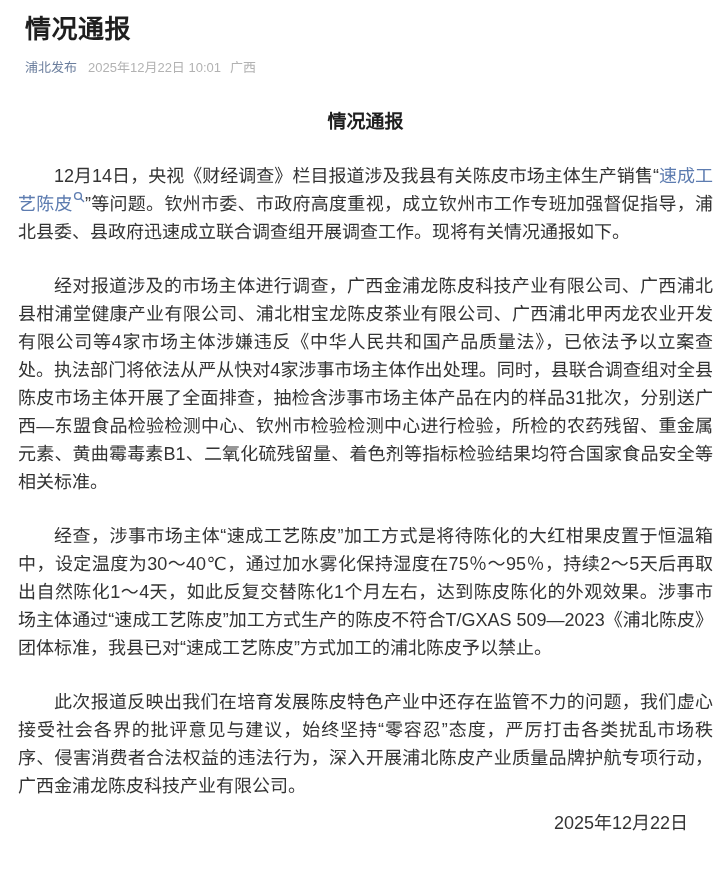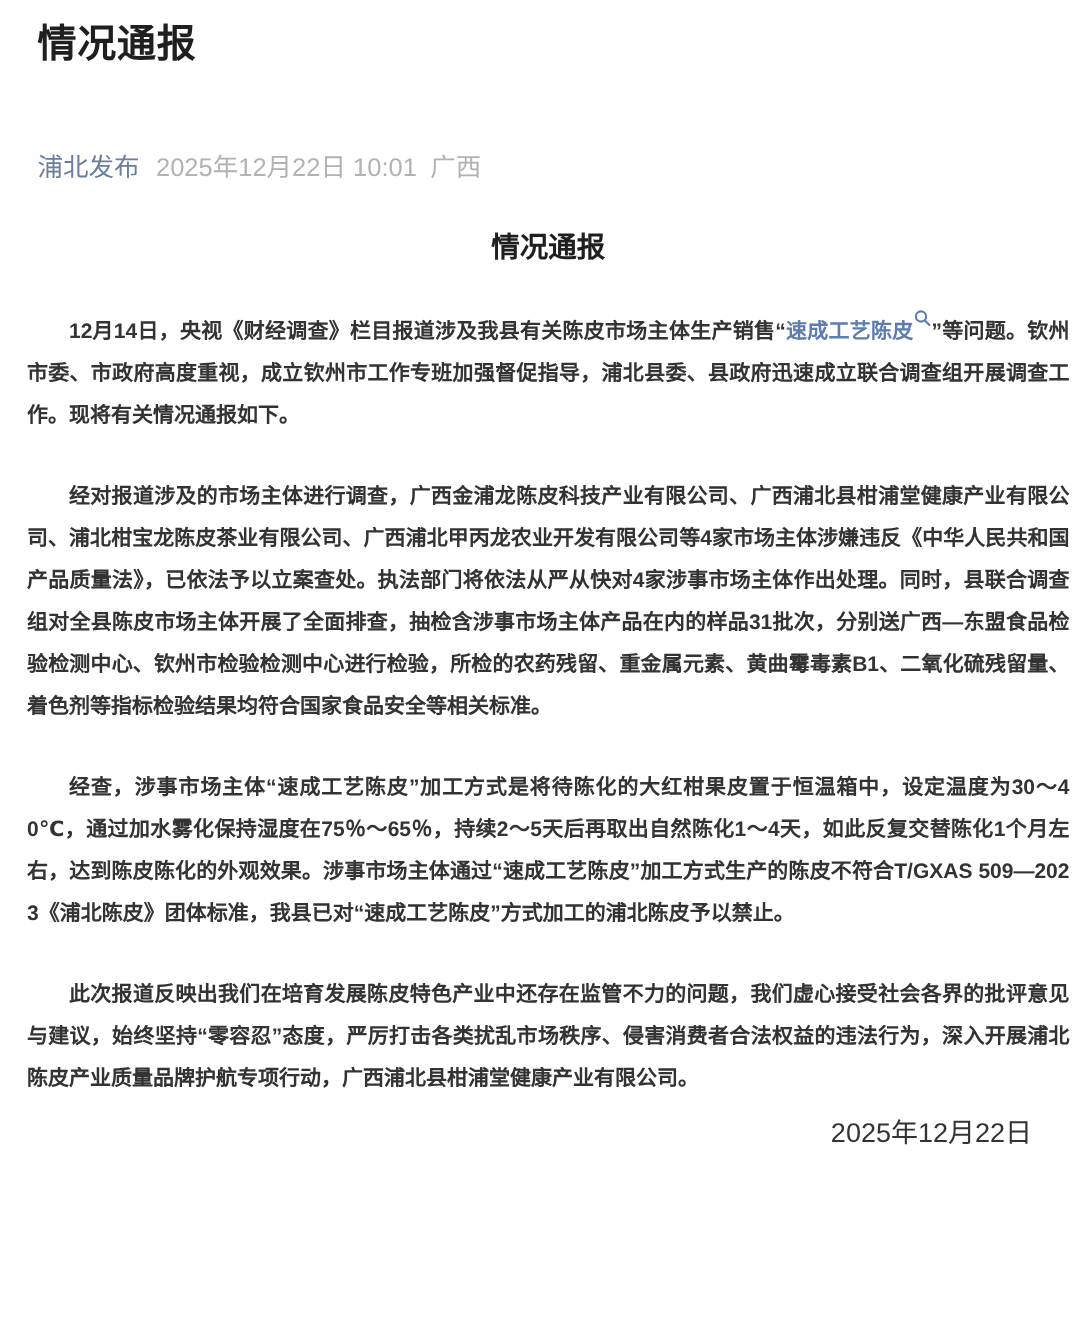--- a/index.html
+++ b/index.html
@@ -27,59 +27,57 @@
     font-size: 26px;
     line-height: 32px;
     font-weight: 700;
     color: #1f1f1f;
     letter-spacing: 0.5px;
   }
   .byline {
     display: flex;
     align-items: baseline;
     padding: 13px 24px 0 25px;
-    font-size: 17px;
+    font-size: 13px;
     line-height: 20px;
   }
   .byline .account {
     color: #6b7e9d;
     margin-right: 11px;
     cursor: pointer;
   }
   .byline .meta {
     color: #b2b2b2;
     text-align: right;
   }
   .byline .meta + .meta {
     margin-left: 9px;
-    margin-top: 44px;
   }
   
   .article {
     box-sizing: border-box;
     padding: 0 8px 0 18px;
     color: #333333;
   }
   .article-heading {
     margin-top: 32px;
     text-align: center;
     font-size: 19px;
     line-height: 24px;
     font-weight: 700;
     color: #1f1f1f;
   }
   .article p {
     margin: 26px 0 0 0;
-    font-size: 14px;
+    font-size: 18px;
     line-height: 28px;
     text-align: justify;
     text-indent: 2em;
     color: #333333;
     word-break: break-all;
-    font-weight: bold;
   }
   .article p.p-first { margin-top: 28px; }
   .search-link {
     color: #5d7cb0;
     cursor: pointer;
   }
   .search-icon-sup {
     display: inline-block;
     position: relative;
     top: -7px;
@@ -122,23 +120,23 @@
 
     <div class="article-heading">情况通报</div>
 
     <p class="p-first"><span>12月14日，央视《财经调查》栏目报道涉及我县有关陈皮市场主体生产销售“</span><span class="search-link"><span>速成工艺陈皮</span><span class="search-icon-sup"><svg width="12" height="12" viewBox="0 0 12 12" aria-hidden="true">
               <circle cx="5" cy="5" r="3.4" fill="none" stroke="#5d7cb0" stroke-width="1.4"></circle>
               <line x1="7.6" y1="7.6" x2="10.6" y2="10.6" stroke="#5d7cb0" stroke-width="1.4" stroke-linecap="round"></line>
             </svg></span></span><span>”等问题。钦州市委、市政府高度重视，成立钦州市工作专班加强督促指导，浦北县委、县政府迅速成立联合调查组开展调查工作。现将有关情况通报如下。</span></p>
 
     <p>经对报道涉及的市场主体进行调查，广西金浦龙陈皮科技产业有限公司、广西浦北县柑浦堂健康产业有限公司、浦北柑宝龙陈皮茶业有限公司、广西浦北甲丙龙农业开发有限公司等4家市场主体涉嫌违反《中华人民共和国产品质量法》，已依法予以立案查处。执法部门将依法从严从快对4家涉事市场主体作出处理。同时，县联合调查组对全县陈皮市场主体开展了全面排查，抽检含涉事市场主体产品在内的样品31批次，分别送广西—东盟食品检验检测中心、钦州市检验检测中心进行检验，所检的农药残留、重金属元素、黄曲霉毒素B1、二氧化硫残留量、着色剂等指标检验结果均符合国家食品安全等相关标准。</p>
 
-    <p>经查，涉事市场主体“速成工艺陈皮”加工方式是将待陈化的大红柑果皮置于恒温箱中，设定温度为30～40℃，通过加水雾化保持湿度在75％～65％，持续2～5天后再取出自然陈化1～4天，如此反复交替陈化1个月左右，达到陈皮陈化的外观效果。涉事市场主体通过“速成工艺陈皮”加工方式生产的陈皮不符合T/GXAS 509—2023《浦北陈皮》团体标准，我县已对“速成工艺陈皮”方式加工的浦北陈皮予以禁止。</p>
+    <p>经查，涉事市场主体“速成工艺陈皮”加工方式是将待陈化的大红柑果皮置于恒温箱中，设定温度为30～40℃，通过加水雾化保持湿度在75％～95％，持续2～5天后再取出自然陈化1～4天，如此反复交替陈化1个月左右，达到陈皮陈化的外观效果。涉事市场主体通过“速成工艺陈皮”加工方式生产的陈皮不符合T/GXAS 509—2023《浦北陈皮》团体标准，我县已对“速成工艺陈皮”方式加工的浦北陈皮予以禁止。</p>
 
-    <p>此次报道反映出我们在培育发展陈皮特色产业中还存在监管不力的问题，我们虚心接受社会各界的批评意见与建议，始终坚持“零容忍”态度，严厉打击各类扰乱市场秩序、侵害消费者合法权益的违法行为，深入开展浦北陈皮产业质量品牌护航专项行动，广西浦北县柑浦堂健康产业有限公司。</p>
+    <p>此次报道反映出我们在培育发展陈皮特色产业中还存在监管不力的问题，我们虚心接受社会各界的批评意见与建议，始终坚持“零容忍”态度，严厉打击各类扰乱市场秩序、侵害消费者合法权益的违法行为，深入开展浦北陈皮产业质量品牌护航专项行动，广西金浦龙陈皮科技产业有限公司。</p>
 
     <div class="signature">
       <div class="sig-date">2025年12月22日</div>
     </div>
 
   </div>
 
 </div>
 
 </body></html>

